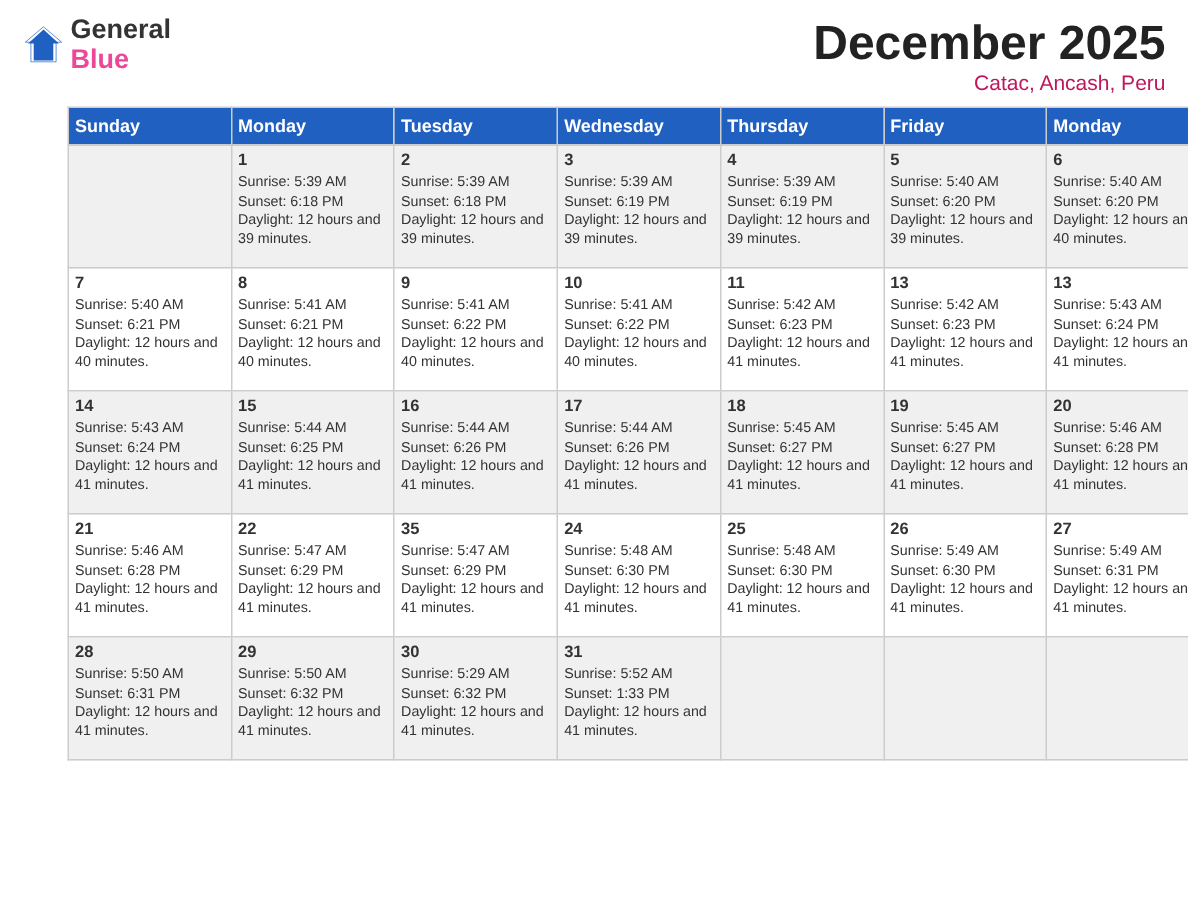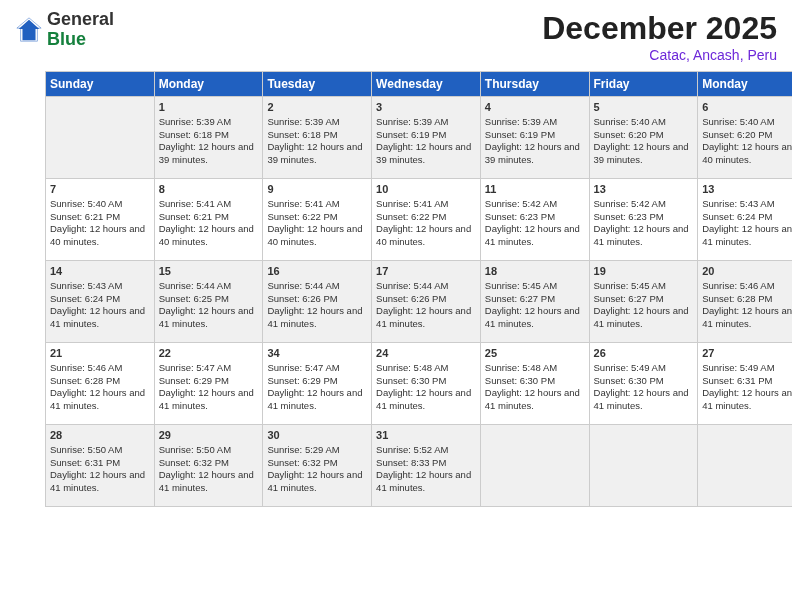--- a/index.html
+++ b/index.html
@@ -25,37 +25,37 @@
       display: flex;
       align-items: center;
       gap: 4px;
     }
     .logo-text {
       font-size: 18px;
       font-weight: bold;
       line-height: 1.1;
     }
     .logo-general { color: #333; }
-    .logo-blue { color: #15803d; }
+    .logo-blue { color: #ec4899; }
     .logo-icon {
       width: 28px;
       height: 28px;
     }
     .title-block {
       text-align: right;
       margin-left: 44px;
     }
     .month-title {
       font-size: 32px;
       font-weight: bold;
       color: #222;
     }
     .location {
       font-size: 14px;
-      color: #6d28d9;
+      color: #be185d;
     }
     .calendar {
       width: 100%;
       border-collapse: collapse;
       font-size: 10px;
       margin-left: 30px;
     }
     .calendar th {
       background-color: #2060c0;
       color: #fff;
@@ -307,21 +307,21 @@
           <td>
             <div class="cell-content">
               <span class="day-number">22</span>
               <div>Sunrise: 5:47 AM</div>
               <div>Sunset: 6:29 PM</div>
               <div>Daylight: 12 hours and 41 minutes.</div>
             </div>
           </td>
           <td>
             <div class="cell-content">
-              <span class="day-number">34</span>
+              <span class="day-number">35</span>
               <div>Sunrise: 5:47 AM</div>
               <div>Sunset: 6:29 PM</div>
               <div>Daylight: 12 hours and 41 minutes.</div>
             </div>
           </td>
           <td>
             <div class="cell-content">
               <span class="day-number">24</span>
               <div>Sunrise: 5:48 AM</div>
               <div>Sunset: 6:30 PM</div>
@@ -375,21 +375,21 @@
               <span class="day-number">30</span>
               <div>Sunrise: 5:29 AM</div>
               <div>Sunset: 6:32 PM</div>
               <div>Daylight: 12 hours and 41 minutes.</div>
             </div>
           </td>
           <td>
             <div class="cell-content">
               <span class="day-number">31</span>
               <div>Sunrise: 5:52 AM</div>
-              <div>Sunset: 8:33 PM</div>
+              <div>Sunset: 1:33 PM</div>
               <div>Daylight: 12 hours and 41 minutes.</div>
             </div>
           </td>
           <td class="empty-cell"></td>
           <td class="empty-cell"></td>
           <td class="empty-cell"></td>
         </tr>
       </tbody>
   </table>
 </div>

